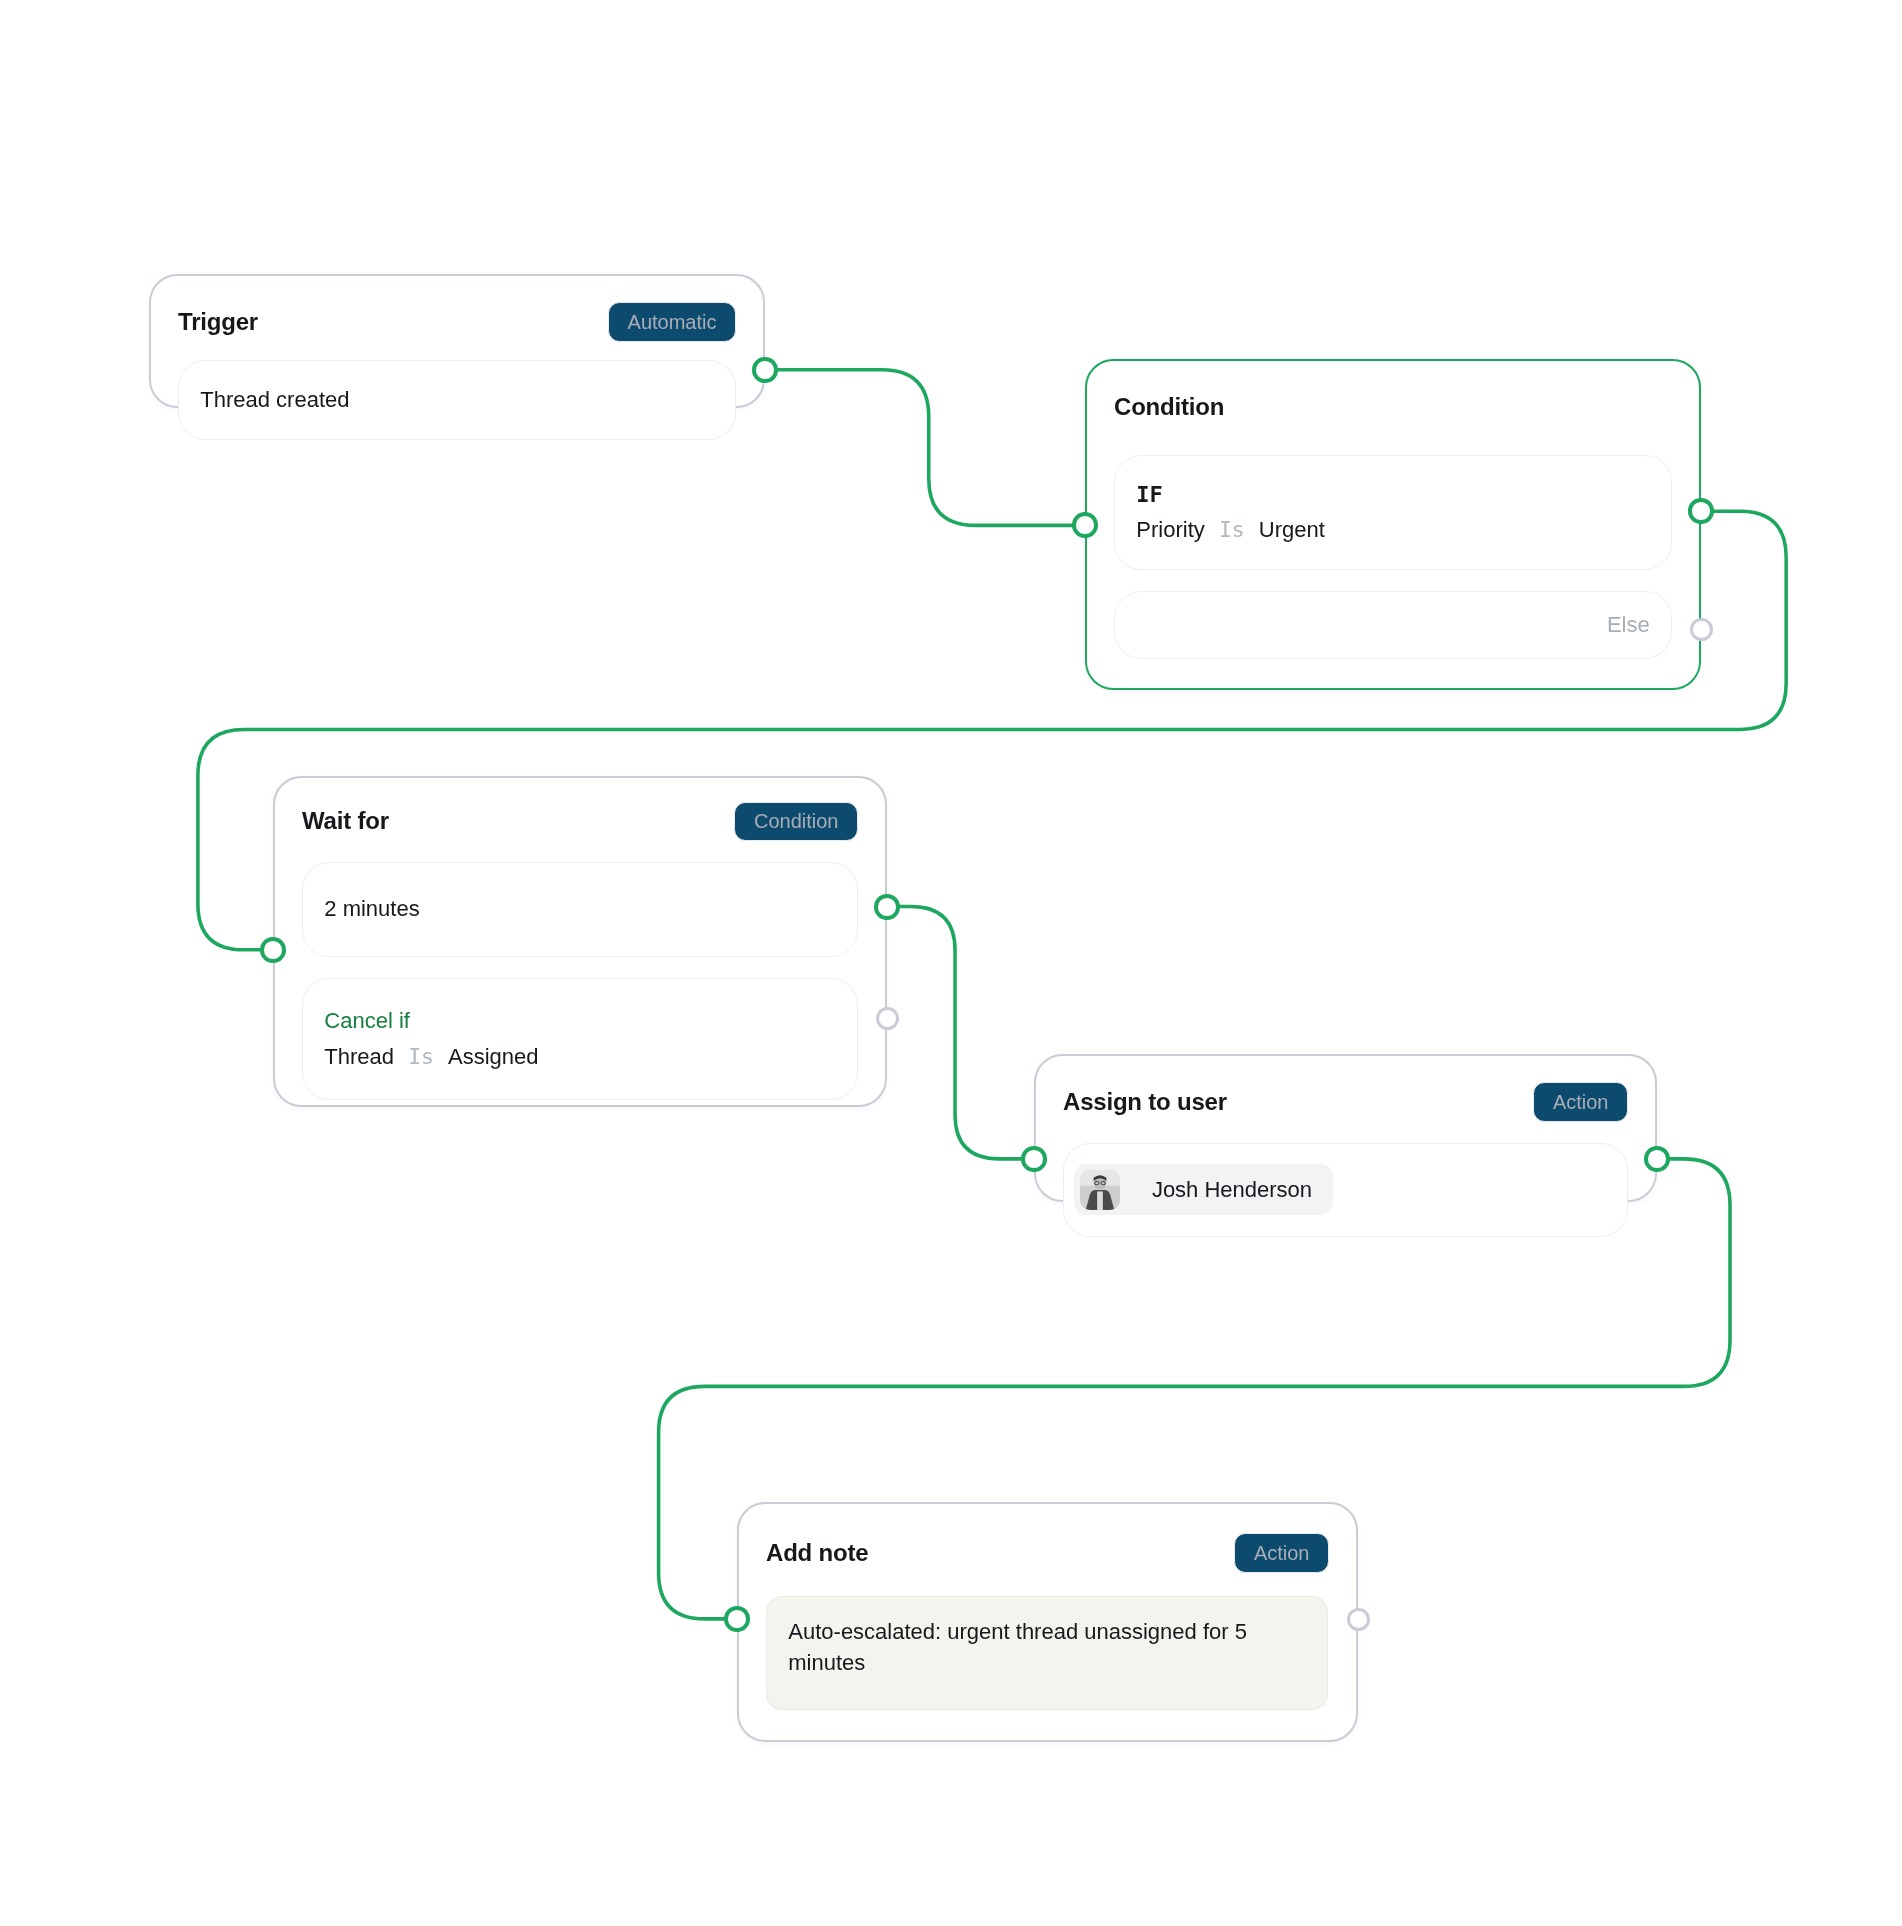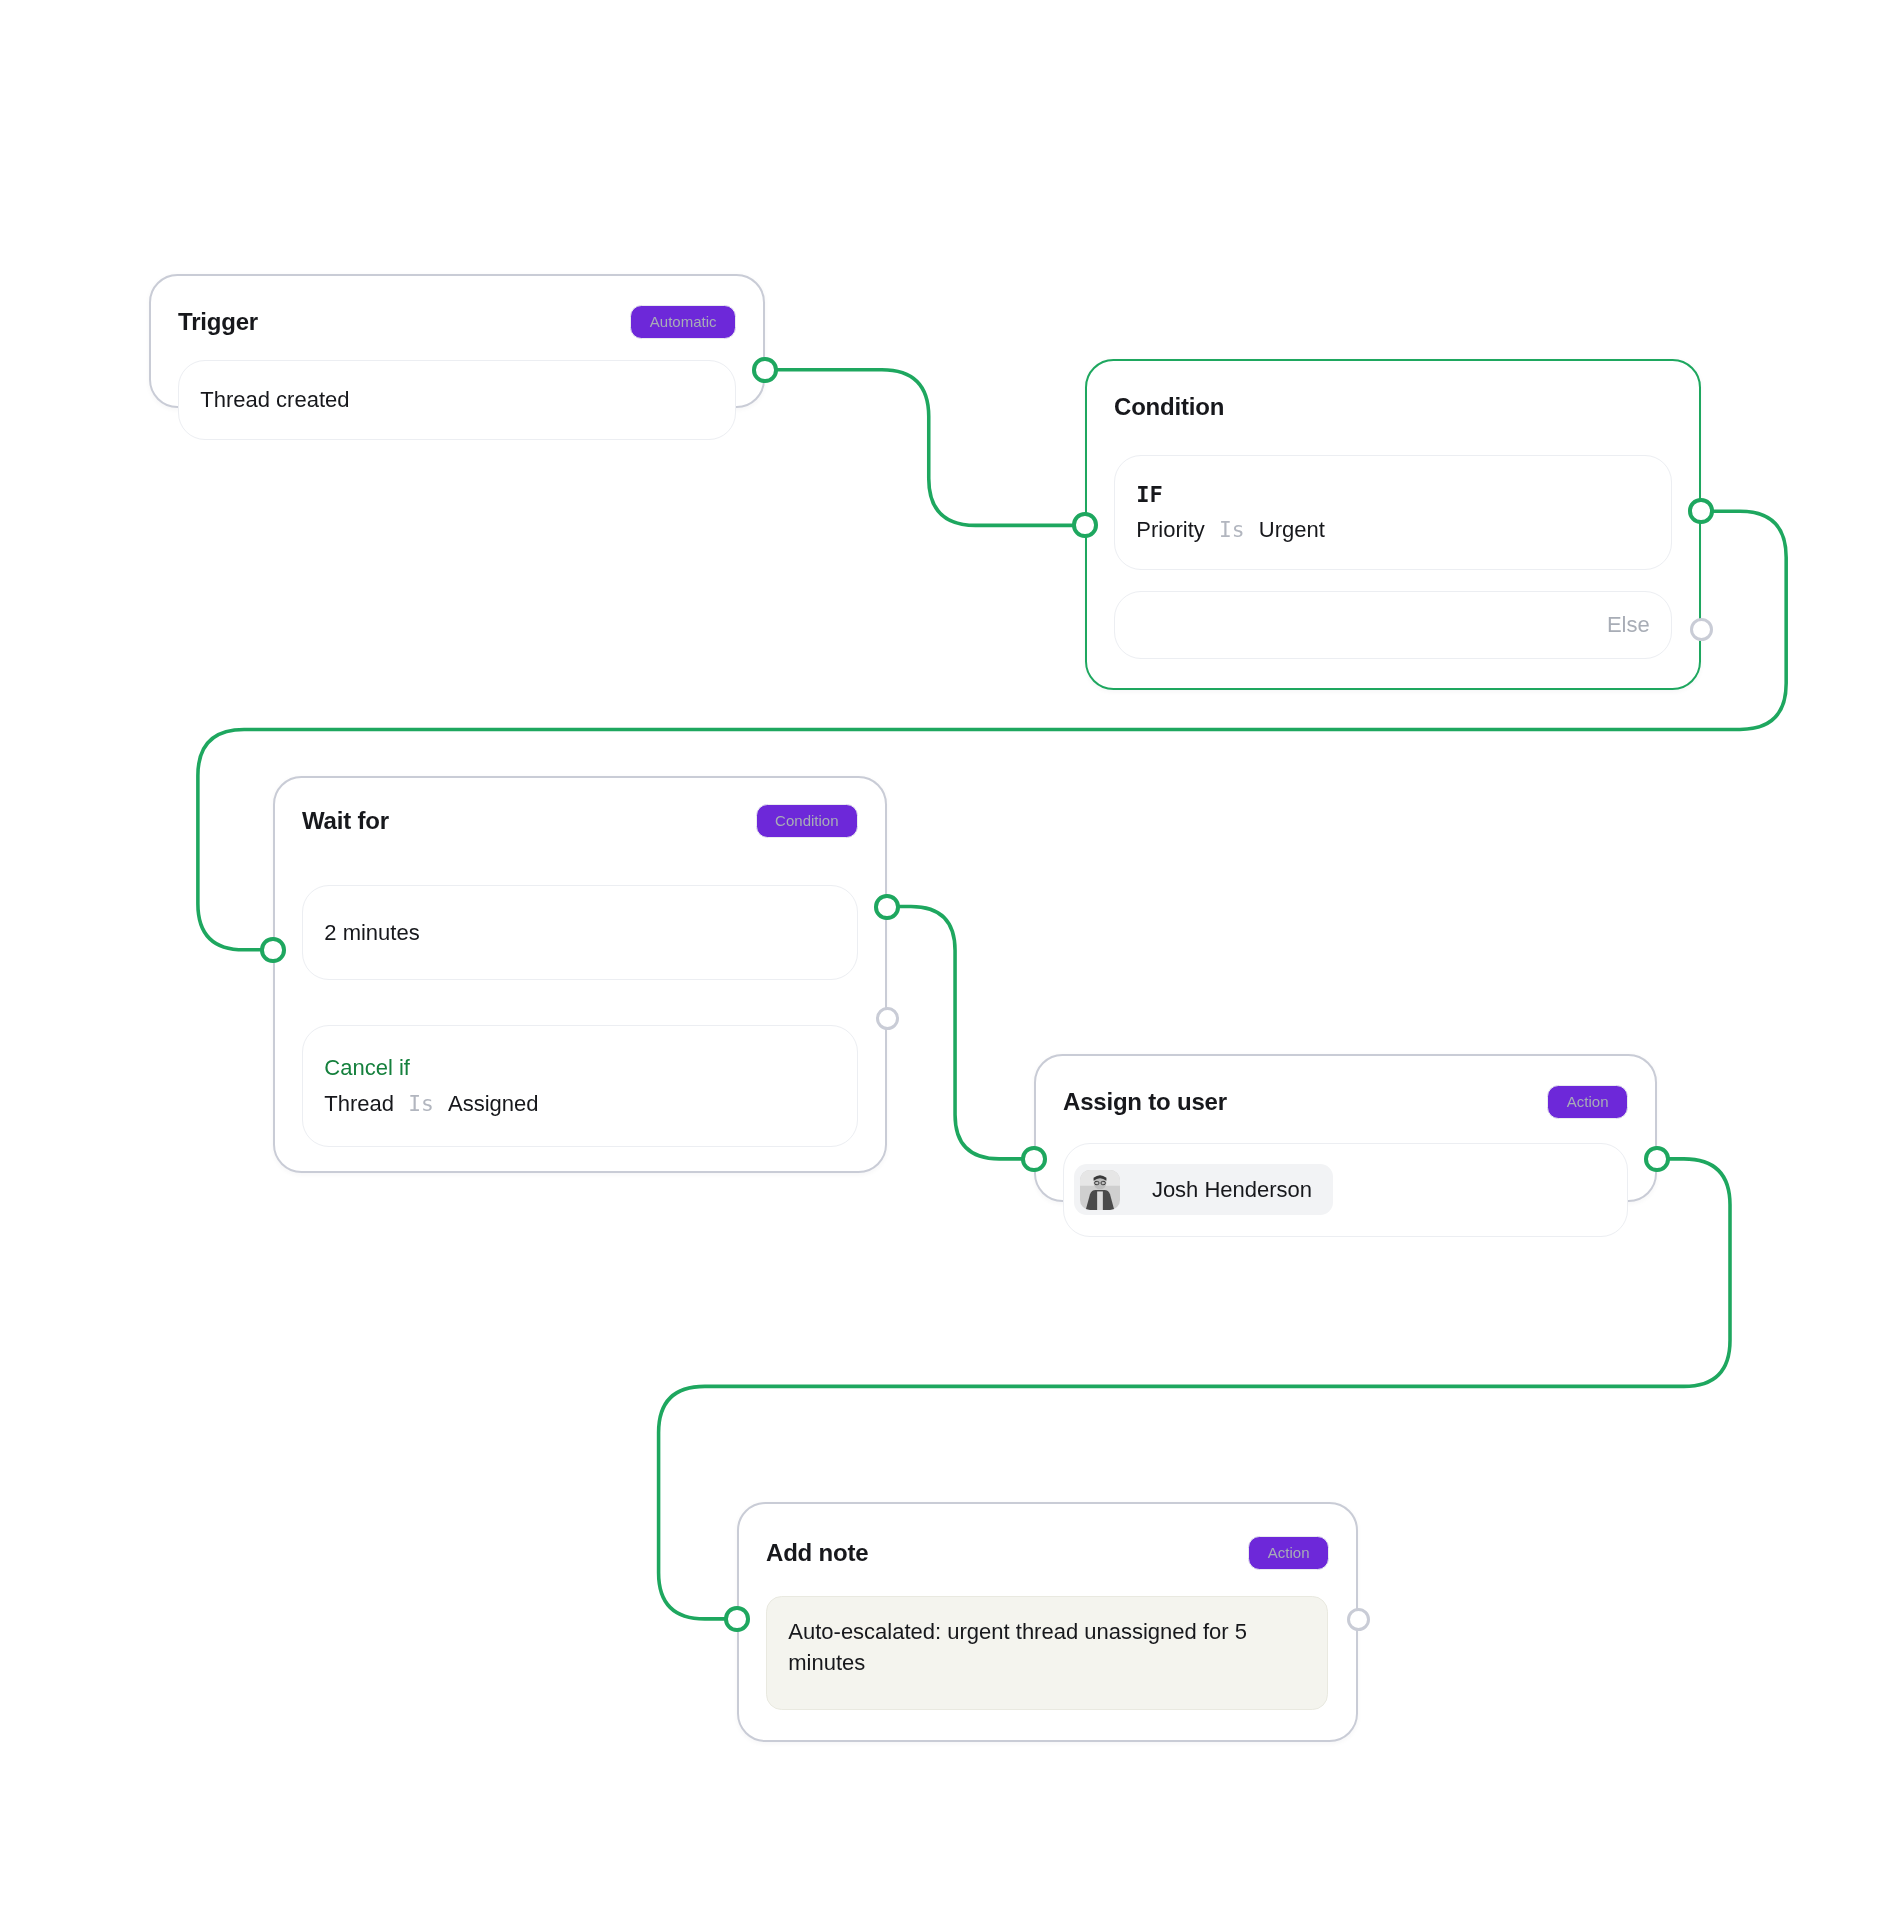--- a/index.html
+++ b/index.html
@@ -36,23 +36,23 @@
   .card-title {
     font-size: 24px;
     font-weight: 700;
     letter-spacing: -0.2px;
     color: #17181c;
   }
   .badge {
     border: 1.4px solid #e9ebef;
     border-radius: 11.4px;
     padding: 7.8px 18.5px;
-    font-size: 15px;
+    font-size: 20px;
     color: #a8adb6;
-    background: #6d28d9;
+    background: #0c4a6e;
     line-height: 1.1;
   }
 
   .field {
     border: 1.4px solid #eceef2;
     border-radius: 27px;
     box-sizing: border-box;
     padding: 0 21.3px;
     display: flex;
     align-items: center;
@@ -189,21 +189,21 @@
         <span class="op-mono">Is</span>
         <span>Urgent</span>
       </div>
     </div>
     <div class="gap30"></div>
     <div class="field" style="min-height:68px;justify-content:flex-end;">
       <span class="muted">Else</span>
     </div>
   </div>
 
-  <div class="card" style="left:273px; top:776px; width:614px; height:397px; padding-top:21.3px;justify-content:space-between;">
+  <div class="card" style="left:273px; top:776px; width:614px; height:331px; padding-top:21.3px;justify-content:space-between;">
     <div class="card-head">
       <div class="card-title">Wait for</div>
       <div class="badge">Condition</div>
     </div>
     <div class="gap26"></div>
     <div class="field" style="min-height:95px;">
       <span>2 minutes</span>
     </div>
     <div class="gap30"></div>
     <div class="field rule" style="min-height:122px;">

